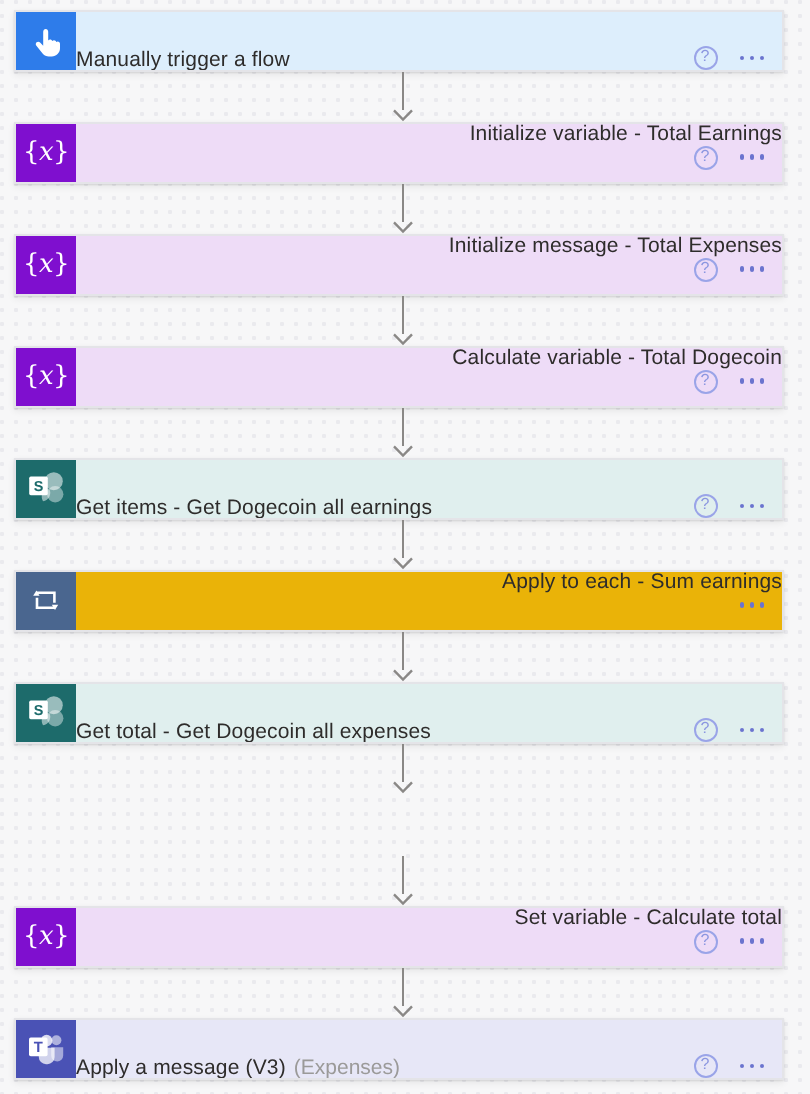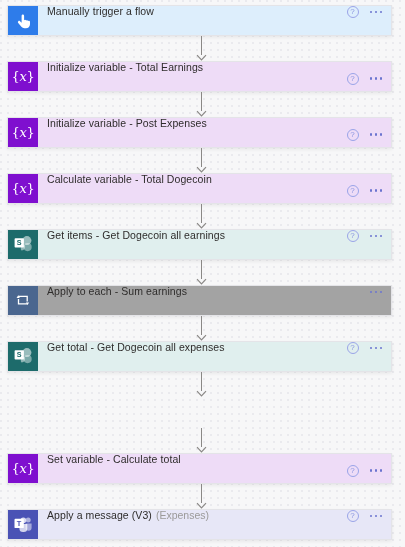--- a/index.html
+++ b/index.html
@@ -47,22 +47,22 @@
     display: flex;
     align-items: center;
     justify-content: center;
     position: relative;
   }
   .step-icon svg { display: block; }
 
   .step-body {
     flex: 1 1 auto;
     display: flex;
-    align-items: flex-start;
-    padding-left: 9px;
+    align-items: flex-end;
+    padding-left: 0;
     min-width: 0;
     overflow: hidden;
   }
 
   .step-title {
     font-size: 10.5px;
     color: #2e2c2b;
     white-space: nowrap;
     letter-spacing: 0.08px;
     line-height: 1;
@@ -120,21 +120,21 @@
   
   .t-trigger  .step-body { background: #ddeefc; }
   .t-trigger  .step-icon { background: #2e7cea; }
 
   .t-variable .step-body { background: #eedcf7; flex-direction: column; }
   .t-variable .step-icon { background: #7f0fcf; }
 
   .t-sharepoint .step-body { background: #e0efee; }
   .t-sharepoint .step-icon { background: #1d6b6b; }
 
-  .t-foreach  .step-body { background: #a3a3a3; }
+  .t-foreach  .step-body { background: #eab308; flex-direction: column; }
   .t-foreach  .step-icon { background: #4a668f; }
 
   .t-teams    .step-body { background: #e7e7f7; }
   .t-teams    .step-icon { background: #4a52b5; }
 
   
   .vx {
     color: #ffffff;
     font-family: "DejaVu Serif", serif;
     font-size: 13px;
@@ -205,21 +205,21 @@
             <i></i>
           </div>
         </div>
       </div>
     </div>
     <div class="step t-variable" style="top: 117px;">
       <div class="step-icon">
         <span class="vx">{<em>x</em>}</span>
       </div>
       <div class="step-body">
-        <span class="step-title">Initialize variable - Post Expenses</span>
+        <span class="step-title">Initialize message - Total Expenses</span>
         <div class="step-actions">
           <div class="help-icon">
             <span>?</span>
           </div>
           <div class="more-icon">
             <i></i>
             <i></i>
             <i></i>
           </div>
         </div>

